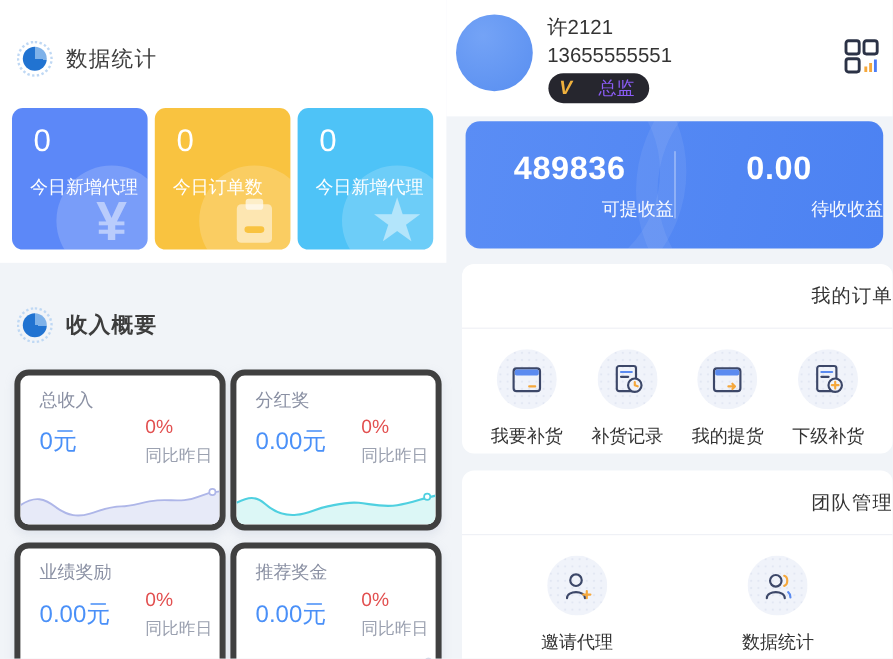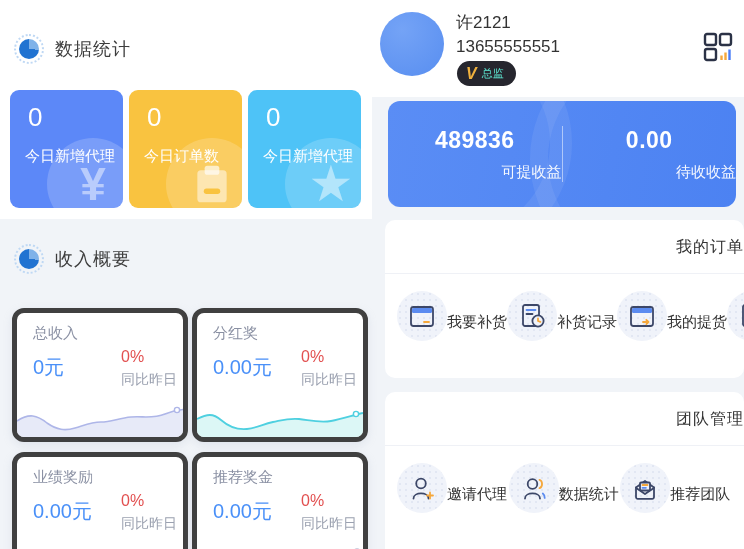--- a/index.html
+++ b/index.html
@@ -39,44 +39,44 @@
   .wave{position:absolute;left:0;bottom:0;width:166px;height:34px;display:block;}
 
   
   .avatar{position:absolute;left:380px;top:12px;width:64px;height:64px;border-radius:50%;
           background:radial-gradient(circle at 35% 28%,#74A3F6,#588EF0);}
   .profile-name{position:absolute;left:456px;top:11px;font-size:17px;color:#333;}
   .profile-phone{position:absolute;left:456px;top:37px;font-size:17px;color:#333;}
   .vip-badge{position:absolute;left:457px;top:61px;height:25px;background:#26262E;border-radius:13px;
              display:flex;align-items:center;padding:0 12px 0 9px;gap:5px;}
   .vip-v{color:#F0B13D;font-style:italic;font-weight:800;font-size:16px;}
-  .vip-txt{color:#5eead4;font-size:11px;}
+  .vip-txt{color:#8b5cf6;font-size:15px;margin-left:17px;}
   .grid-icon{position:absolute;left:702px;top:31px;width:32px;height:32px;cursor:pointer;}
 
   
   .earn-card{position:absolute;left:388px;top:101px;width:348px;height:106px;border-radius:12px;
              background:linear-gradient(100deg,#5A8DF5,#4C82F2);overflow:hidden;
              display:flex;align-items:center;color:#fff;}
   .earn-card::before{content:"";position:absolute;left:-40px;top:-70px;width:180px;height:180px;
              border:22px solid rgba(255,255,255,0.07);border-radius:50%;}
   .earn-card::after{content:"";position:absolute;right:-30px;top:-60px;width:200px;height:200px;
              border:18px solid rgba(255,255,255,0.07);border-radius:50%;}
   .earn-half{flex:1;text-align:center;position:relative;z-index:1;}
-  .earn-val{font-size:23px;font-weight:bold;letter-spacing:0.5px;}
+  .earn-val{font-size:27px;font-weight:bold;letter-spacing:0.5px;}
   .earn-lbl{font-size:15px;margin-top:9px;opacity:0.95;text-align:right;}
   .earn-div{width:1px;height:56px;background:rgba(255,255,255,0.5);z-index:1;}
 
   
   .panel-card{position:absolute;left:385px;width:359px;background:#fff;border-radius:10px;overflow:hidden;text-align:right;}
   .panel-orders{top:220px;height:158px;}
   .panel-team{top:392px;height:170px;}
   .panel-title{padding:17px 0 0 24px;font-size:16px;color:#333;letter-spacing:1px;}
   .panel-div{height:1px;background:#EFF1F6;margin-top:15px;}
   .panel-items{display:flex;padding:0 12px;margin-top:17px;}
-  .panel-item{flex:1;display:flex;flex-direction:row;align-items:center;cursor:pointer;}
+  .panel-item{flex:1;display:flex;flex-direction:column;align-items:center;cursor:pointer;}
   .item-circle{width:50px;height:50px;border-radius:50%;background:#F0F3FA;
                background-image:radial-gradient(#E2E7F3 1px,transparent 1.2px);background-size:6px 6px;
                display:flex;align-items:center;justify-content:center;}
   .item-label{margin-top:13px;font-size:15px;color:#333;white-space:nowrap;}
   .ic-svg{width:30px;height:30px;display:block;}
   .st{fill:none;stroke:#3C4768;stroke-width:1.8;stroke-linecap:round;stroke-linejoin:round;}
   .st-o{fill:none;stroke:#F5A83C;stroke-width:1.8;stroke-linecap:round;stroke-linejoin:round;}
   .st-b{fill:none;stroke:#5B8BF0;stroke-width:1.8;stroke-linecap:round;stroke-linejoin:round;}
 </style>
 </head>
@@ -112,21 +112,21 @@
     </div>
   </div>
   <div class="stat-card stat-c2" style="left:248px;">
     <div class="stat-val">0</div>
     <div class="stat-lbl">今日新增代理</div>
     <div class="stat-watermark">
       <span class="wm-glyph" style="font-size:50px;">★</span>
     </div>
   </div>
 
-  <div class="sec-header" style="left:14px;top:244px;">
+  <div class="sec-header" style="left:14px;top:256px;font-weight:bold;">
     <span class="pie-wrap">
         <span class="pie"></span>
       </span>
     <span class="txt">收入概要</span>
   </div>
 
   <div class="income-card" style="left:12px;top:308px;">
     <div class="ic-title">总收入</div>
     <div class="ic-val">0元</div>
     <div class="ic-right">
@@ -278,28 +278,15 @@
         <span class="item-circle">
           <svg class="ic-svg" viewBox="0 0 30 30">
             <circle class="st" cx="13.5" cy="11" r="4.8"></circle>
             <path class="st" d="M6,25.5 c0,-6.8 15,-6.8 15,0"></path>
             <path class="st-o" d="M20.5,6.8 c3.4,1 3.4,7.4 0,8.4"></path>
             <path class="st-b" d="M23.8,20.5 c1.4,1.1 1.9,2.8 1.9,4.4"></path>
           </svg>
         </span>
         <span class="item-label">数据统计</span>
       </div>
-      <div class="panel-item">
-        <span class="item-circle">
-          <svg class="ic-svg" viewBox="0 0 30 30">
-            <path class="st" d="M6,14.5 L15,8 L24,14.5"></path>
-            <rect x="10" y="9.5" width="10" height="8" fill="#F0F3FA" stroke="#3C4768" stroke-width="1.8" rx="1"></rect>
-            <path class="st-o" d="M12.5,12 h5" stroke-width="1.5"></path>
-            <path class="st-b" d="M12.5,14.8 h3.4" stroke-width="1.5"></path>
-            <path class="st" d="M6,14.5 V24 a1.8,1.8 0 0 0 1.8,1.8 h14.4 A1.8,1.8 0 0 0 24,24 V14.5"></path>
-            <path class="st" d="M6.5,15.2 L15,21 L23.5,15.2"></path>
-          </svg>
-        </span>
-        <span class="item-label">推荐团队</span>
-      </div>
     </div>
   </div>
 </div>
 
 </body></html>

